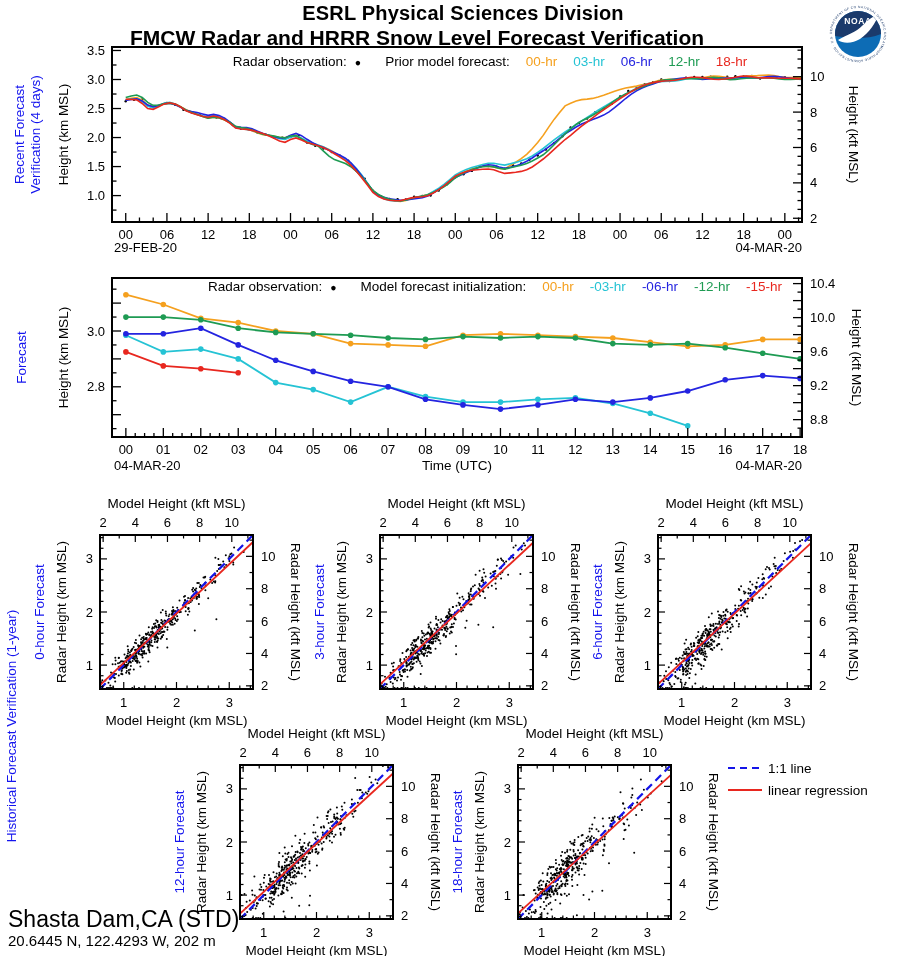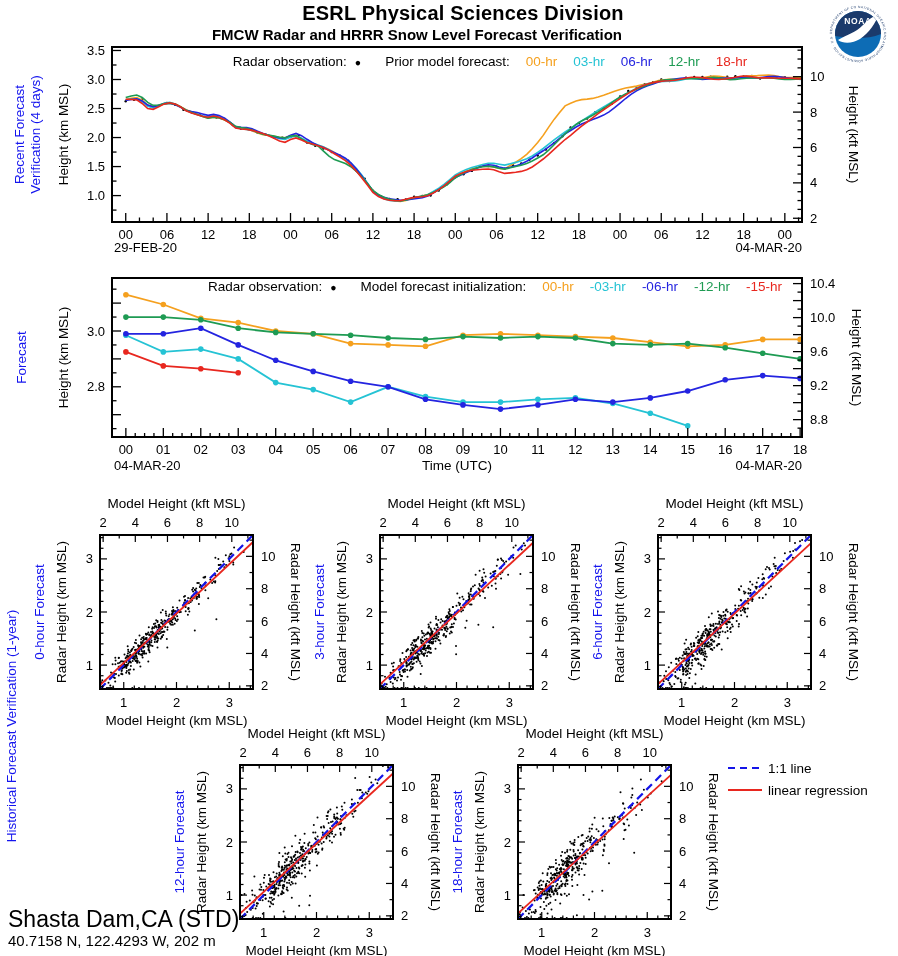--- a/index.html
+++ b/index.html
@@ -1,21 +1,21 @@
 <!DOCTYPE html>
 <html><head>
 <meta charset="utf-8">
 <style>
   html,body{margin:0;padding:0;background:#fff;}
   .page{position:relative;width:898px;height:956px;background:#fff;overflow:hidden;
         font-family:"Liberation Sans", sans-serif;color:#000;}
   .title1{position:absolute;top:2px;left:0;width:898px;text-align:center;
           font-size:20px;font-weight:bold;letter-spacing:.2px;padding-left:14px;}
   .title2{position:absolute;top:26px;left:0;width:834px;text-align:center;
-          font-size:15px;font-weight:bold;}
+          font-size:21px;font-weight:bold;}
   .station{position:absolute;left:8px;top:908px;line-height:22px;}
   .station .l1{font-size:23px;}
   .station .l2{font-size:15px;}
   #chart-svg{position:absolute;left:0;top:0;}
   #logo{position:absolute;left:826px;top:2px;}
   svg text{font-family:"Liberation Sans", sans-serif;}
 </style>
 </head>
 <body>
 
@@ -2983,15 +2983,15 @@
     <g clip-path="url(#logoclip)">
       <rect x="9" y="9" width="46" height="46" fill="#0d6cb5"></rect>
       <path d="M9,9 h46 v23 C40,38 24,36 9,34 Z" fill="#1b3a6b"></path>
       <path fill="#ffffff" d="M12,38 C22,32 29,31 37,23 C43,17 51,12 53,11 C50,21 43,31 34,37 C27,41.5 17,42 12,38 Z"></path>
     </g>
     <text x="32" y="21.5" text-anchor="middle" font-size="8.5" font-weight="bold" fill="#ffffff" letter-spacing="0.6">NOAA</text>
   </svg>
 
   <div class="station">
     <div class="l1">Shasta Dam,CA (STD)</div>
-    <div class="l2">40.7158 N, 122.4293 W, 202 m</div>
+    <div class="l2">20.6445 N, 122.4293 W, 202 m</div>
   </div>
 </div>
 
 </body></html>

